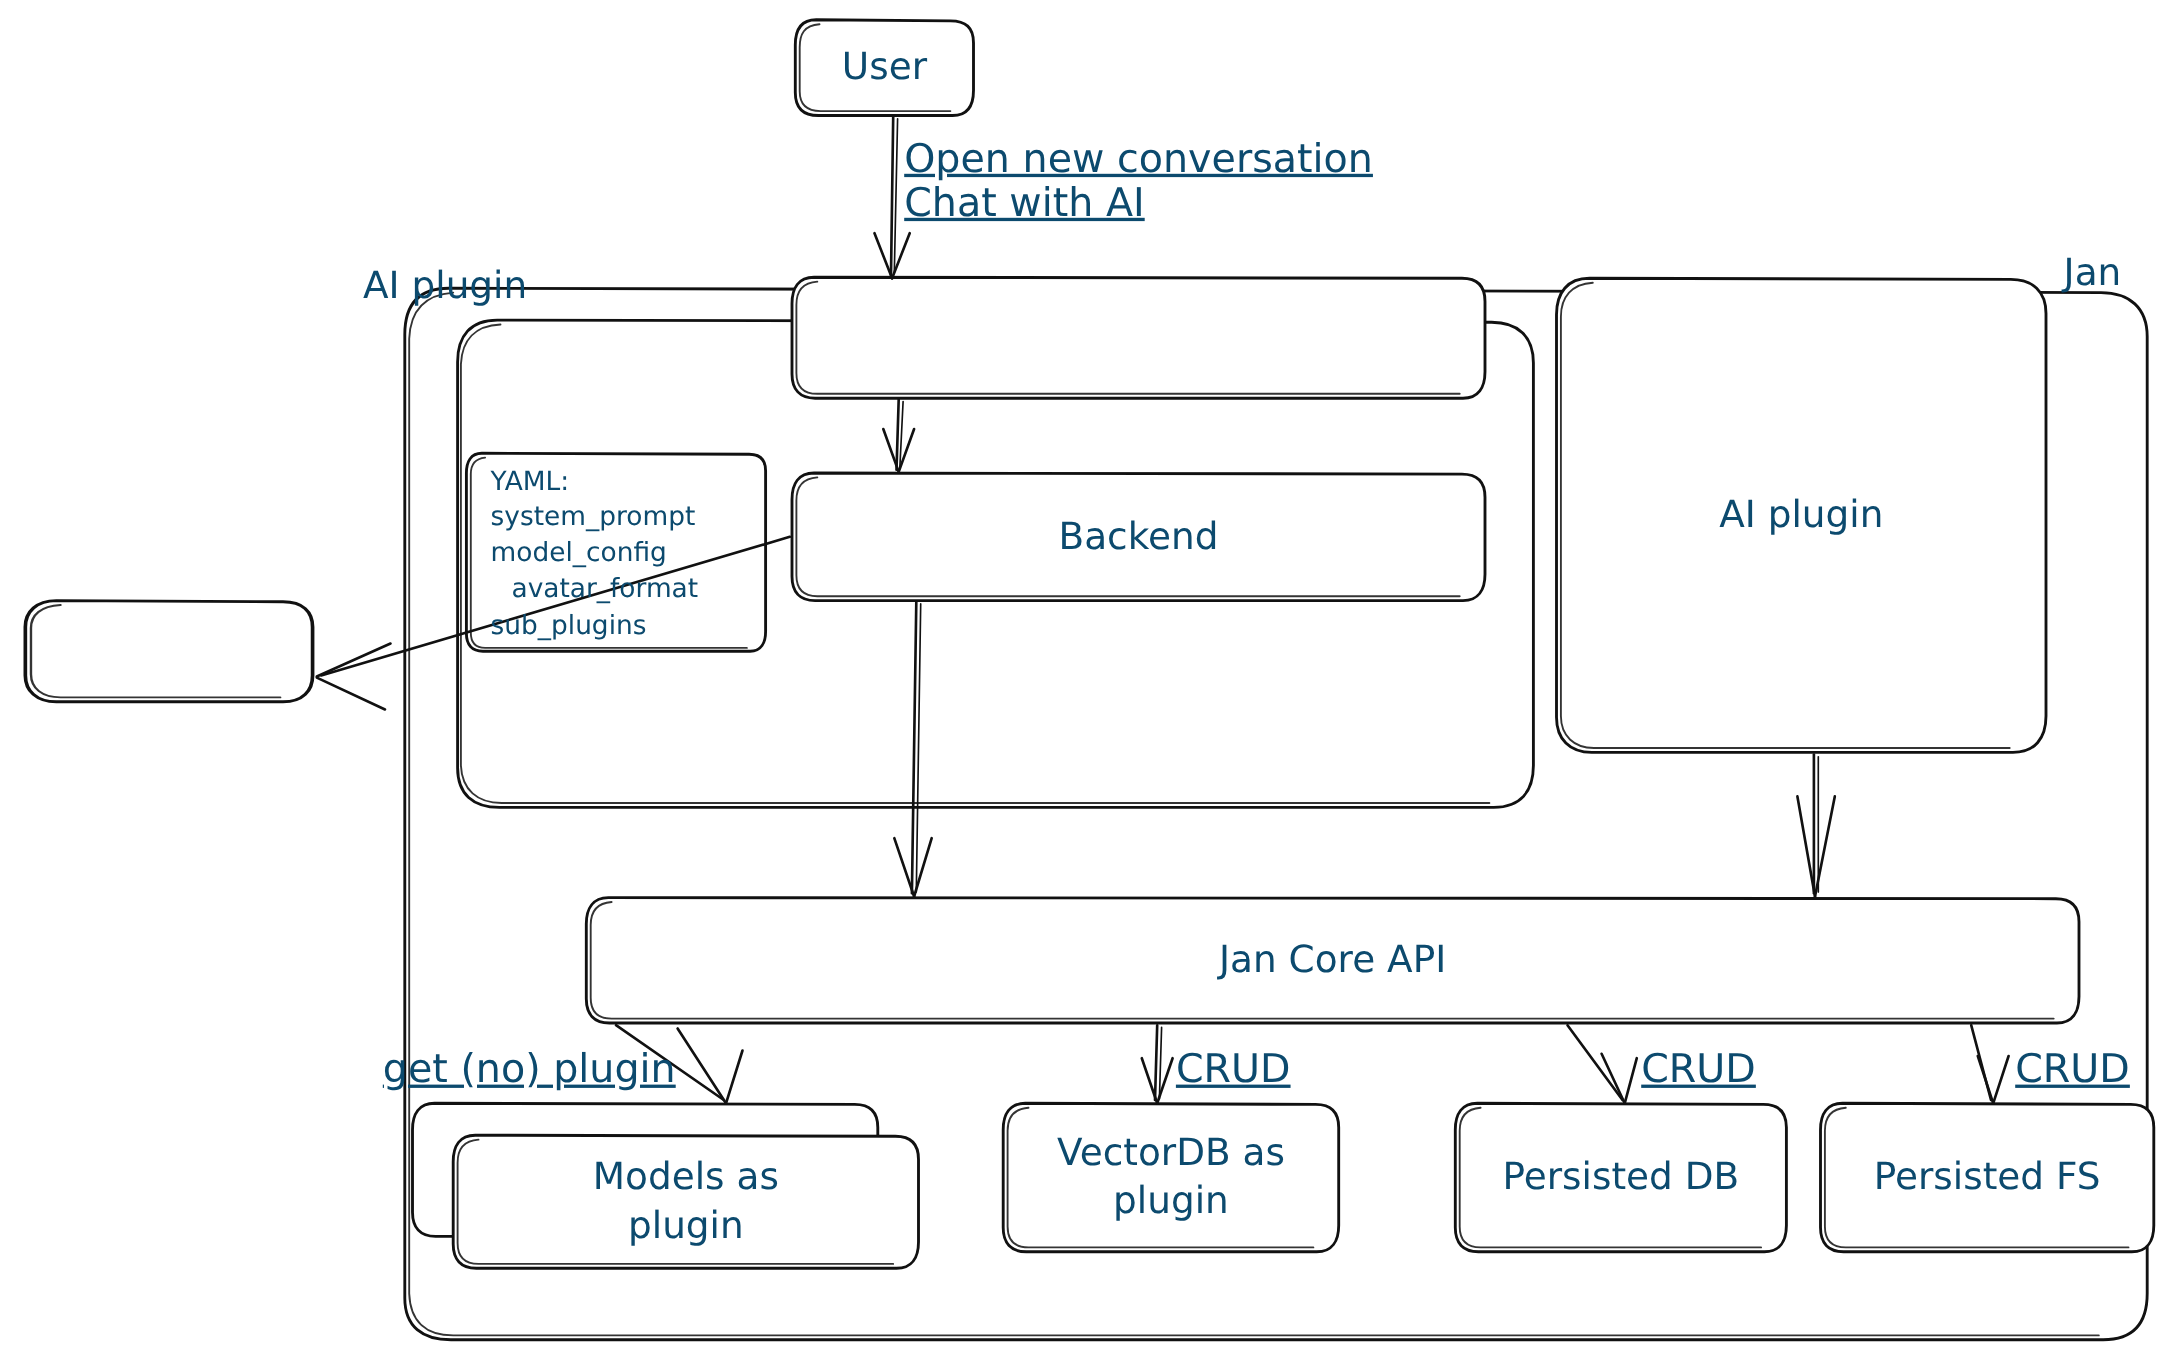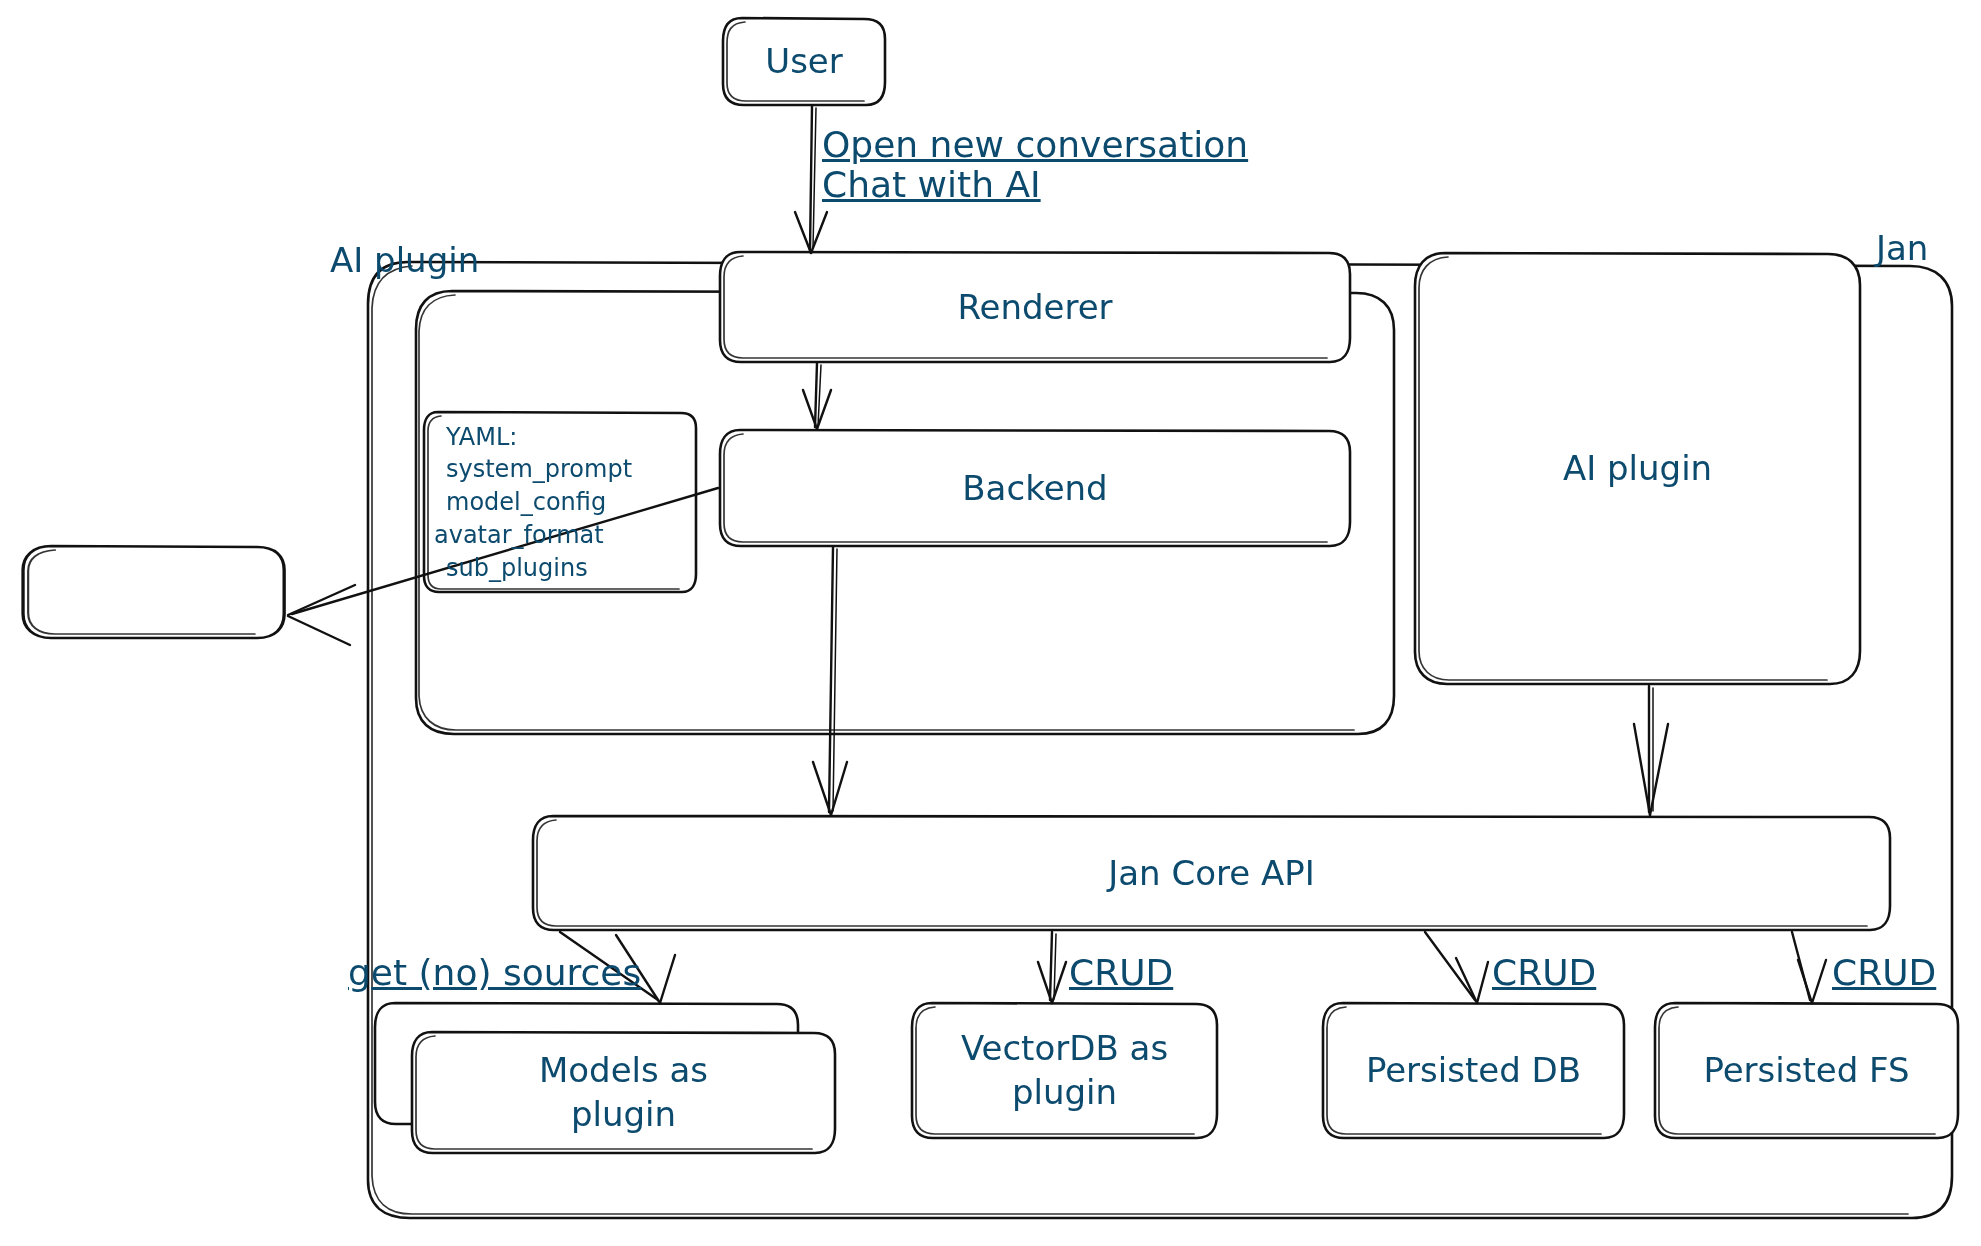--- a/index.html
+++ b/index.html
@@ -334,21 +334,20 @@
   <div class="node-label centered-node" style="left:723px; top:18px; width:162px; height:88px;">User</div>
 
   <div class="edge-label" style="left:822px; top:122px;">Open new conversation</div>
 
   <div class="edge-label" style="left:822px; top:162px;">Chat with AI</div>
 
   <div class="group-label" style="left:1876px; top:228px;">Jan</div>
 
   <div class="group-label" style="left:330px; top:240px;">AI plugin</div>
 
-  <div class="node-label centered-node" style="left:720px; top:253px; width:630px; height:109px;">Renderer</div>
 
   <div class="node-label centered-node" style="left:720px; top:431px; width:630px; height:115px;">Backend</div>
 
   <div class="node-label centered-node" style="left:1415px; top:254px; width:445px; height:430px;">AI plugin</div>
 
 
   <div class="node-label centered-node" style="left:533px; top:817px; width:1357px; height:113px;">Jan Core API</div>
 
   <div class="node-label centered-node" style="left:412px; top:1033px; width:423px; height:120px; white-space:pre-line;">Models as
 plugin</div>
@@ -356,24 +355,24 @@
   <div class="node-label centered-node" style="left:912px; top:1004px; width:305px; height:134px; white-space:pre-line;">VectorDB as
 plugin</div>
 
   <div class="node-label centered-node" style="left:1655px; top:1004px; width:303px; height:134px;">Persisted FS</div>
 
   <div class="node-label centered-node" style="left:1323px; top:1004px; width:301px; height:134px;">Persisted DB</div>
 
   <div class="yaml-line" style="left:446px; top:425px;">YAML:</div>
   <div class="yaml-line" style="left:446px; top:457px;">system_prompt</div>
   <div class="yaml-line" style="left:446px; top:490px;">model_config</div>
-  <div class="yaml-line" style="left:434px; top:523px;">avatar_format</div>
+  <div class="yaml-line" style="left:465px; top:523px;">avatar_format</div>
   <div class="yaml-line" style="left:446px; top:556px;">sub_plugins</div>
 
-  <div class="edge-label" style="left:348px; top:950px;">get (no) sources</div>
+  <div class="edge-label" style="left:348px; top:950px;">get (no) plugin</div>
 
   <div class="edge-label" style="left:1069px; top:950px;">CRUD</div>
 
   <div class="edge-label" style="left:1492px; top:950px;">CRUD</div>
 
   <div class="edge-label" style="left:1832px; top:950px;">CRUD</div>
 
 </div>
 
 </body></html>

